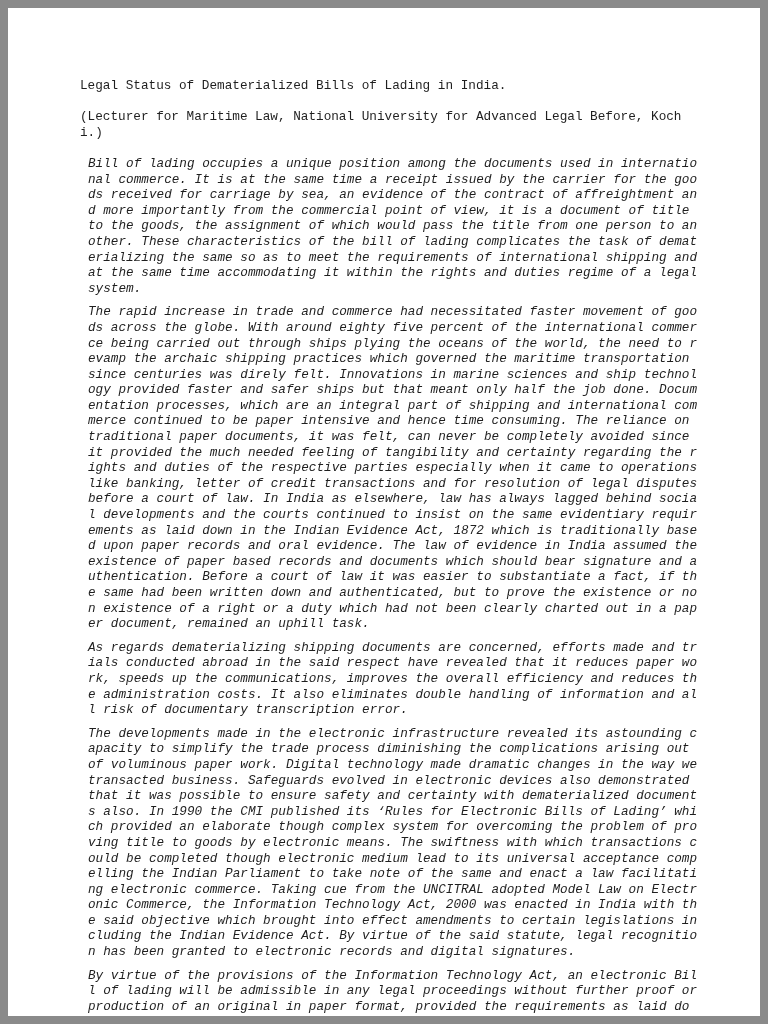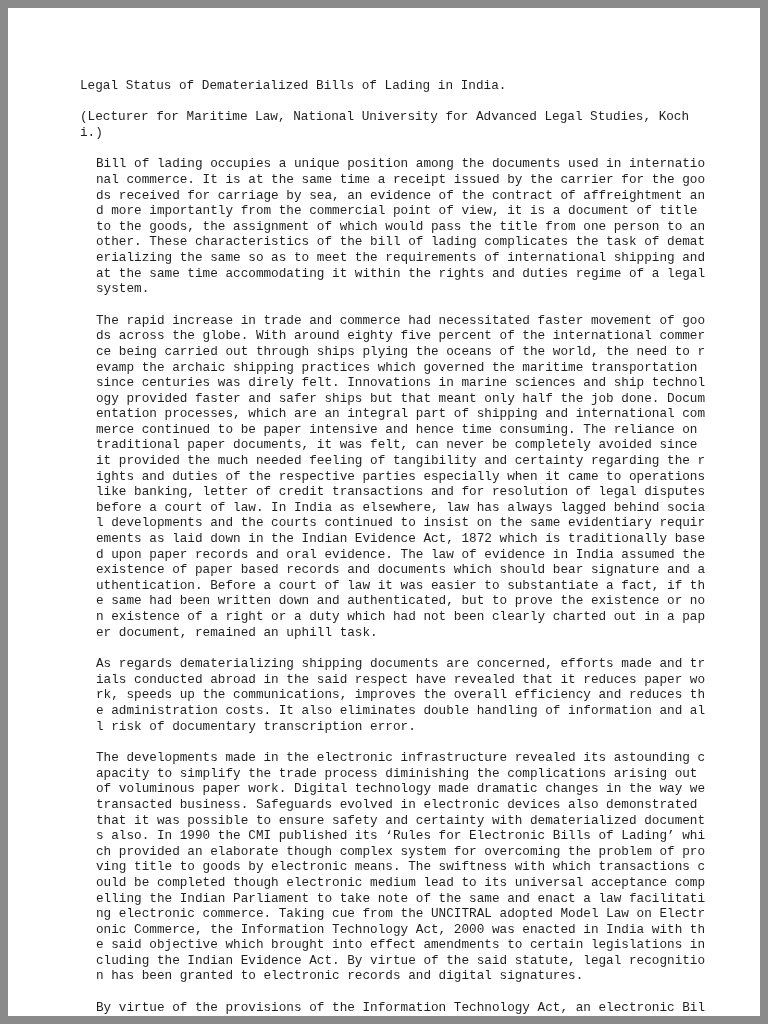--- a/index.html
+++ b/index.html
@@ -28,34 +28,35 @@
     color: #1f1f1f;
     width: 80ch;
     white-space: pre-wrap;
     word-break: break-all;
     margin: 0;
   }
   .gap-after {
     margin-bottom: 15.6px; 
   }
   .para {
-    margin: 16px;
+    margin: 8px;
+    font-style: italic;
   }
 </style>
 </head>
 <body>
 
 <div class="page">
   <div class="textblock gap-after">Legal Status of Dematerialized Bills of Lading in India.</div>
 
 
-  <div class="textblock gap-after">(Lecturer for Maritime Law, National University for Advanced Legal Studies, Kochi.)</div>
+  <div class="textblock gap-after">(Lecturer for Maritime Law, National University for Advanced Legal Before, Kochi.)</div>
 
   <div class="textblock para">Bill of lading occupies a unique position among the documents used in international commerce. It is at the same time a receipt issued by the carrier for the goods received for carriage by sea, an evidence of the contract of affreightment and more importantly from the commercial point of view, it is a document of title to the goods, the assignment of which would pass the title from one person to another. These characteristics of the bill of lading complicates the task of dematerializing the same so as to meet the requirements of international shipping and at the same time accommodating it within the rights and duties regime of a legal system.</div>
 
   <div class="textblock para">The rapid increase in trade and commerce had necessitated faster movement of goods across the globe. With around eighty five percent of the international commerce being carried out through ships plying the oceans of the world, the need to revamp the archaic shipping practices which governed the maritime transportation since centuries was direly felt. Innovations in marine sciences and ship technology provided faster and safer ships but that meant only half the job done. Documentation processes, which are an integral part of shipping and international commerce continued to be paper intensive and hence time consuming. The reliance on traditional paper documents, it was felt, can never be completely avoided since it provided the much needed feeling of tangibility and certainty regarding the rights and duties of the respective parties especially when it came to operations like banking, letter of credit transactions and for resolution of legal disputes before a court of law. In India as elsewhere, law has always lagged behind social developments and the courts continued to insist on the same evidentiary requirements as laid down in the Indian Evidence Act, 1872 which is traditionally based upon paper records and oral evidence. The law of evidence in India assumed the existence of paper based records and documents which should bear signature and authentication. Before a court of law it was easier to substantiate a fact, if the same had been written down and authenticated, but to prove the existence or non existence of a right or a duty which had not been clearly charted out in a paper document, remained an uphill task.</div>
 
   <div class="textblock para">As regards dematerializing shipping documents are concerned, efforts made and trials conducted abroad in the said respect have revealed that it reduces paper work, speeds up the communications, improves the overall efficiency and reduces the administration costs. It also eliminates double handling of information and all risk of documentary transcription error.</div>
 
   <div class="textblock para">The developments made in the electronic infrastructure revealed its astounding capacity to simplify the trade process diminishing the complications arising out of voluminous paper work. Digital technology made dramatic changes in the way we transacted business. Safeguards evolved in electronic devices also demonstrated that it was possible to ensure safety and certainty with dematerialized documents also. In 1990 the CMI published its ‘Rules for Electronic Bills of Lading’ which provided an elaborate though complex system for overcoming the problem of proving title to goods by electronic means. The swiftness with which transactions could be completed though electronic medium lead to its universal acceptance compelling the Indian Parliament to take note of the same and enact a law facilitating electronic commerce. Taking cue from the UNCITRAL adopted Model Law on Electronic Commerce, the Information Technology Act, 2000 was enacted in India with the said objective which brought into effect amendments to certain legislations including the Indian Evidence Act. By virtue of the said statute, legal recognition has been granted to electronic records and digital signatures.</div>
 
-  <div class="textblock para">By virtue of the provisions of the Information Technology Act, an electronic Bill of lading will be admissible in any legal proceedings without further proof or production of an original in paper format, provided the requirements as when do</div>
+  <div class="textblock para">By virtue of the provisions of the Information Technology Act, an electronic Bill of lading will be admissible in any legal proceedings without further proof or production of an original in paper format, provided the requirements as laid do</div>
 </div>
 
 </body></html>

